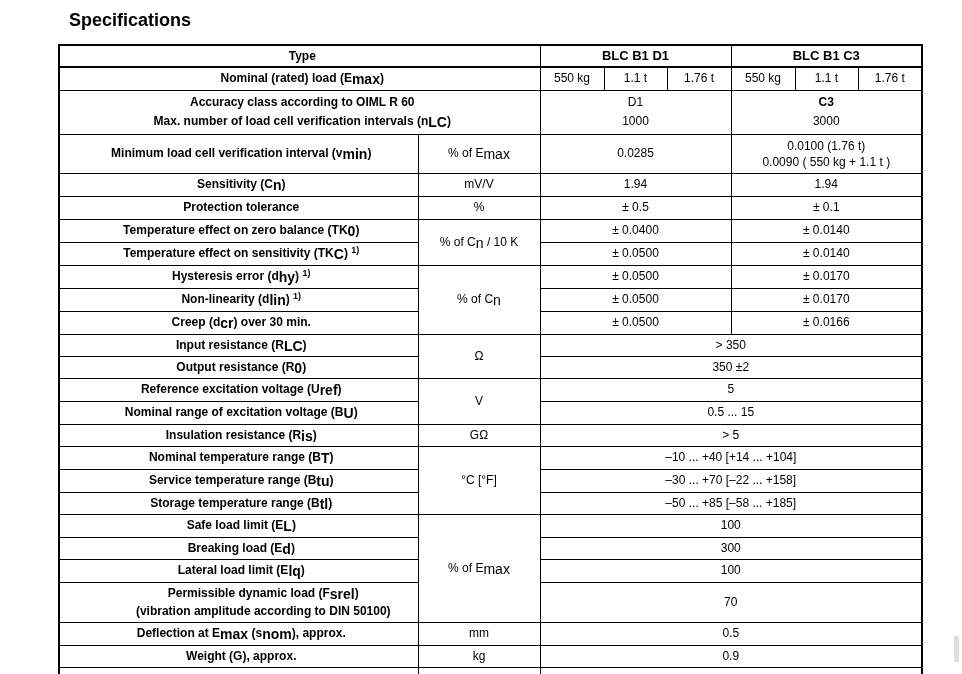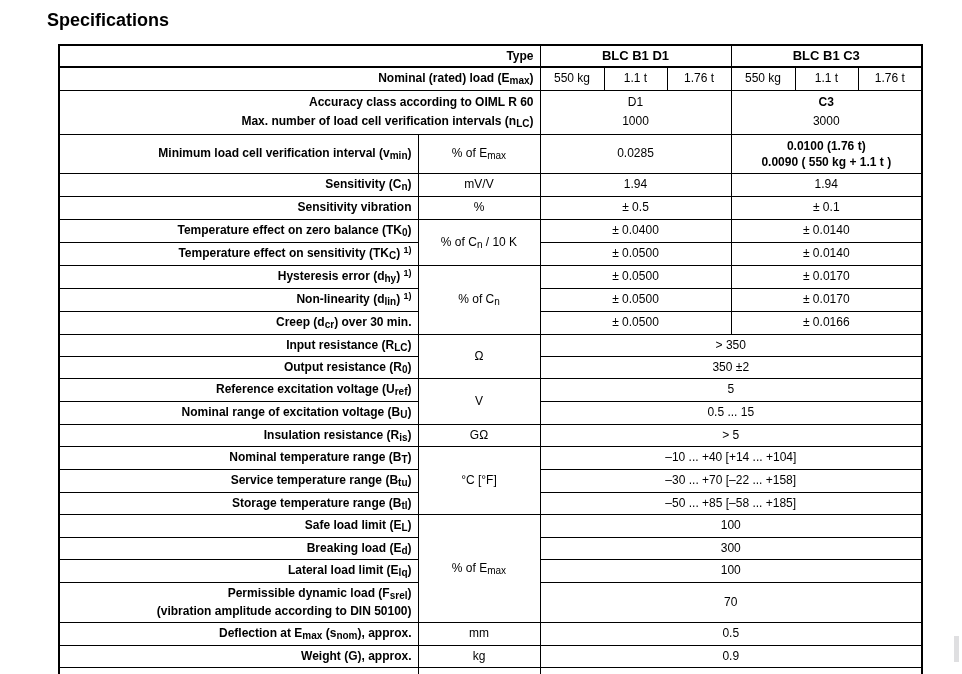--- a/index.html
+++ b/index.html
@@ -4,48 +4,48 @@
 <style>
   * { box-sizing: border-box; }
   html, body { margin: 0; padding: 0; }
   body {
     width: 962px; height: 674px;
     position: relative; overflow: hidden;
     background: #ffffff; color: #000;
     font-family: "Liberation Sans", sans-serif;
   }
   .page-title {
-    position: absolute; left: 47px; top: 10px;
+    position: absolute; left: 69px; top: 10px;
     font-size: 18px; font-weight: bold; margin: 0;
   }
   table.spec {
     position: absolute; left: 58px; top: 44px;
     width: 863px;
     border-collapse: collapse; table-layout: fixed;
     border: 2px solid #000;
   }
   td {
     border: 1px solid #000;
     font-size: 12px; text-align: center; vertical-align: middle;
     padding: 0 4px; line-height: 1.25;
     overflow: hidden;
   }
   td.name {
-    text-align: right; font-weight: bold;
+    text-align: center; font-weight: bold;
     padding: 1px 6px 1px 11px;
   }
   tr.hdr td { border-bottom: 2px solid #000; }
   td.group { font-weight: bold; font-size: 13px; }
-  sub { font-size: 10px; line-height: 0; vertical-align: -2px; }
+  sub { font-size: 14px; line-height: 0; vertical-align: -2px; }
   sup { font-size: 9px; line-height: 0; vertical-align: 4px; }
   .r22 { height: 22px; } .r23 { height: 23px; }
   .r39 { height: 39px; margin-left: 32px; } .r40 { height: 40px; }
   .r44 { height: 44px; } .r26 { height: 26px; }
   .l19 { line-height: 19px; }
-  .l16 { line-height: 16px; font-weight: bold; }
+  .l16 { line-height: 16px; }
   .l18 { line-height: 18px; margin-left: 44px; }
   .artifact {
     position: absolute; left: 954px; top: 636px;
     width: 5px; height: 26px; background: #c9c9cd; opacity: .6;
   }
 </style>
 </head>
 <body>
 
 <h1 class="page-title">Specifications</h1>
@@ -105,21 +105,21 @@
   </tr>
 
   <tr class="r23">
     <td class="name">Sensitivity (C<sub>n</sub>)</td>
     <td>mV/V</td>
     <td colspan="3">1.94</td>
     <td colspan="3">1.94</td>
   </tr>
 
   <tr class="r23">
-    <td class="name">Sensitivity vibration</td>
+    <td class="name">Protection tolerance</td>
     <td>%</td>
     <td colspan="3">± 0.5</td>
     <td colspan="3">± 0.1</td>
   </tr>
 
   <tr class="r23">
     <td class="name">Temperature effect on zero balance (TK<sub>0</sub>)</td>
     <td rowspan="2">% of C<sub>n</sub> / 10 K</td>
     <td colspan="3">± 0.0400</td>
     <td colspan="3">± 0.0140</td>

